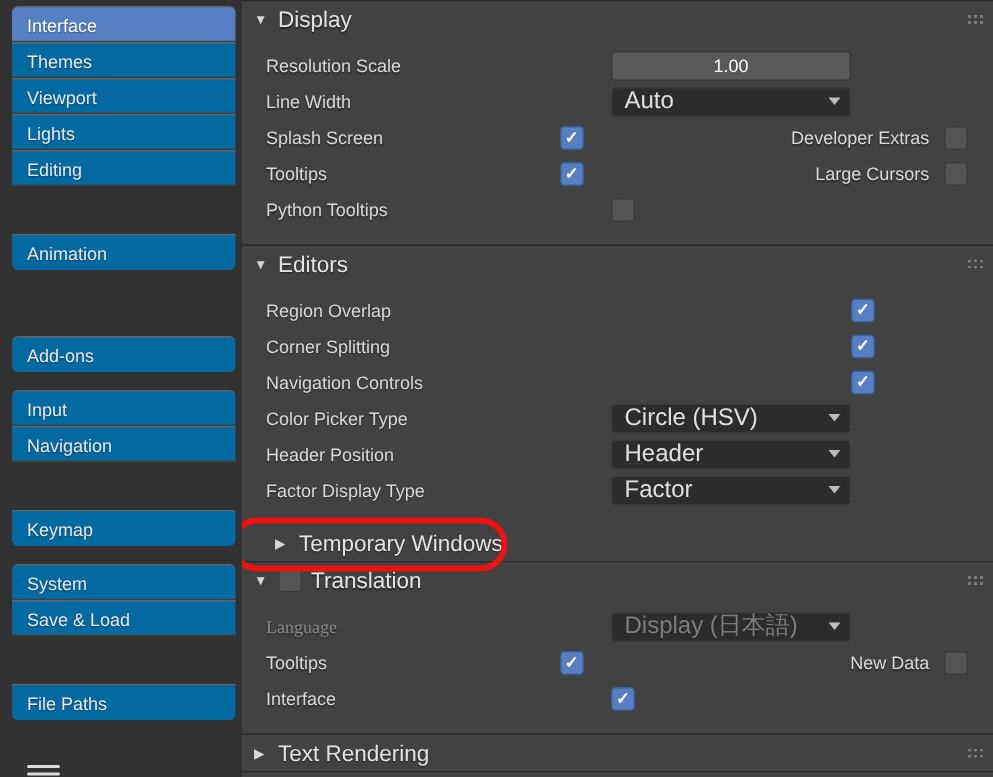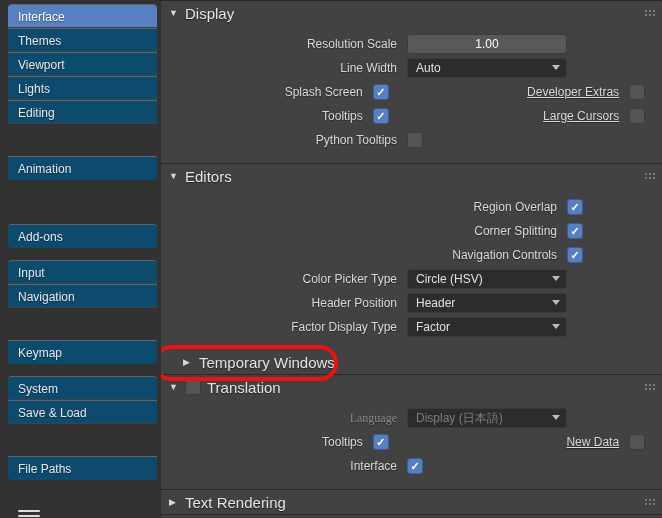--- a/index.html
+++ b/index.html
@@ -1,21 +1,21 @@
 <!DOCTYPE html>
 <html><head>
 <meta charset="utf-8">
 <style>
   * { box-sizing: border-box; margin: 0; padding: 0; font-family: -apple-system, BlinkMacSystemFont, "Segoe UI", Arial, sans-serif; }
   body { background: #323232; color: #dcdcdc; font-size: 12px; width: 662px; height: 518px; overflow: hidden; display: flex; }
   
   
   .sidebar { width: 161px; background: #323232; padding: 4px 4px 0 8px; display: flex; flex-direction: column; gap: 12px; }
   .sidebar-group { display: flex; flex-direction: column; }
-  .sidebar-item { height: 24px; line-height: 24px; padding: 0 10px; background: #0c4a6e; color: #eaeaea; border-top: 1px solid #636363; border-bottom: 1px solid #414141; cursor: pointer; text-shadow: 0 1px 1px rgba(0,0,0,0.4); }
+  .sidebar-item { height: 24px; line-height: 24px; padding: 0 10px; background: #0369a1; color: #eaeaea; border-top: 1px solid #636363; border-bottom: 1px solid #414141; cursor: pointer; text-shadow: 0 1px 1px rgba(0,0,0,0.4); }
   .sidebar-item:first-child { border-radius: 4px 4px 0 0; }
   .sidebar-item:last-child { border-radius: 0 0 4px 4px; border-bottom: none; margin-top: 32px; }
   .sidebar-item.only { border-radius: 4px; }
   .sidebar-item.active { background: #5680c2; color: #fff; }
   .sidebar-spacer { flex: 1; }
   .menu-btn { width: 22px; height: 22px; margin: 6px 10px; display: flex; flex-direction: column; justify-content: center; gap: 3px; cursor: pointer; }
   .menu-btn span { display: block; height: 2px; background: #dcdcdc; border-radius: 1px; }
 
   
   .main { flex: 1; background: #424242; overflow-y: auto; position: relative; }
@@ -27,29 +27,29 @@
   .grip { position: absolute; right: 6px; top: 8px; width: 12px; height: 8px; background:
     radial-gradient(circle at 2px 2px, #7a7a7a 1px, transparent 1px),
     radial-gradient(circle at 6px 2px, #7a7a7a 1px, transparent 1px),
     radial-gradient(circle at 10px 2px, #7a7a7a 1px, transparent 1px),
     radial-gradient(circle at 2px 6px, #7a7a7a 1px, transparent 1px),
     radial-gradient(circle at 6px 6px, #7a7a7a 1px, transparent 1px),
     radial-gradient(circle at 10px 6px, #7a7a7a 1px, transparent 1px); }
   .panel-body { padding: 6px 16px 10px 16px; }
 
   .row { display: flex; align-items: center; gap: 10px; height: 22px; margin: 2px 0; }
-  .row .lbl { width: 220px; text-align: right; color: #d9d9d9; text-shadow: 0 1px 1px rgba(0,0,0,0.4); }
+  .row .lbl { width: 220px; text-align: left; color: #d9d9d9; text-shadow: 0 1px 1px rgba(0,0,0,0.4); }
   .row .lbl.dim { color: #8a8a8a; font-family: Liberation Serif, serif; }
   .row .control-slot { width: 160px; display: flex; }
   .row .control-slot.wide { width: 160px; }
-  .row .lbl2 { width: 120px; text-align: right; color: #d9d9d9; text-shadow: 0 1px 1px rgba(0,0,0,0.4); text-decoration: underline; }
+  .row .lbl2 { width: 120px; text-align: right; color: #d9d9d9; text-shadow: 0 1px 1px rgba(0,0,0,0.4); }
   .row .ctl2 { width: 20px; display: flex; }
 
   .numfield { flex: 1; height: 20px; background: #595959; border: 1px solid #3a3a3a; border-radius: 3px; color: #ffffff; text-align: center; line-height: 18px; font-size: 12px; }
-  .select { flex: 1; height: 20px; background: #2c2c2c; border: 1px solid #3a3a3a; border-radius: 3px; color: #e0e0e0; line-height: 18px; padding: 0 22px 0 8px; font-size: 12px; position: relative; cursor: pointer; }
+  .select { flex: 1; height: 20px; background: #2c2c2c; border: 1px solid #3a3a3a; border-radius: 3px; color: #e0e0e0; line-height: 18px; padding: 0 22px 0 8px; font-size: 16px; position: relative; cursor: pointer; }
   .select.dim { color: #7d7d7d; }
   .select::after { content: ""; position: absolute; right: 6px; top: 6px; border-left: 4px solid transparent; border-right: 4px solid transparent; border-top: 5px solid #bdbdbd; }
   .checkbox { width: 16px; height: 16px; border-radius: 3px; background: #555555; border: 1px solid #3c3c3c; display: inline-flex; align-items: center; justify-content: center; cursor: pointer; }
   .checkbox.checked { background: #5680c2; border-color: #3c5e94; }
   .checkbox.checked::after { content: "✓"; color: #fff; font-size: 11px; line-height: 1; font-weight: bold; }
 
   .annot { position: absolute; border: 4px solid #e11; border-radius: 22px; pointer-events: none; }
   
   .panel-body.trans .row .lbl { width: 220px; }
 </style>

